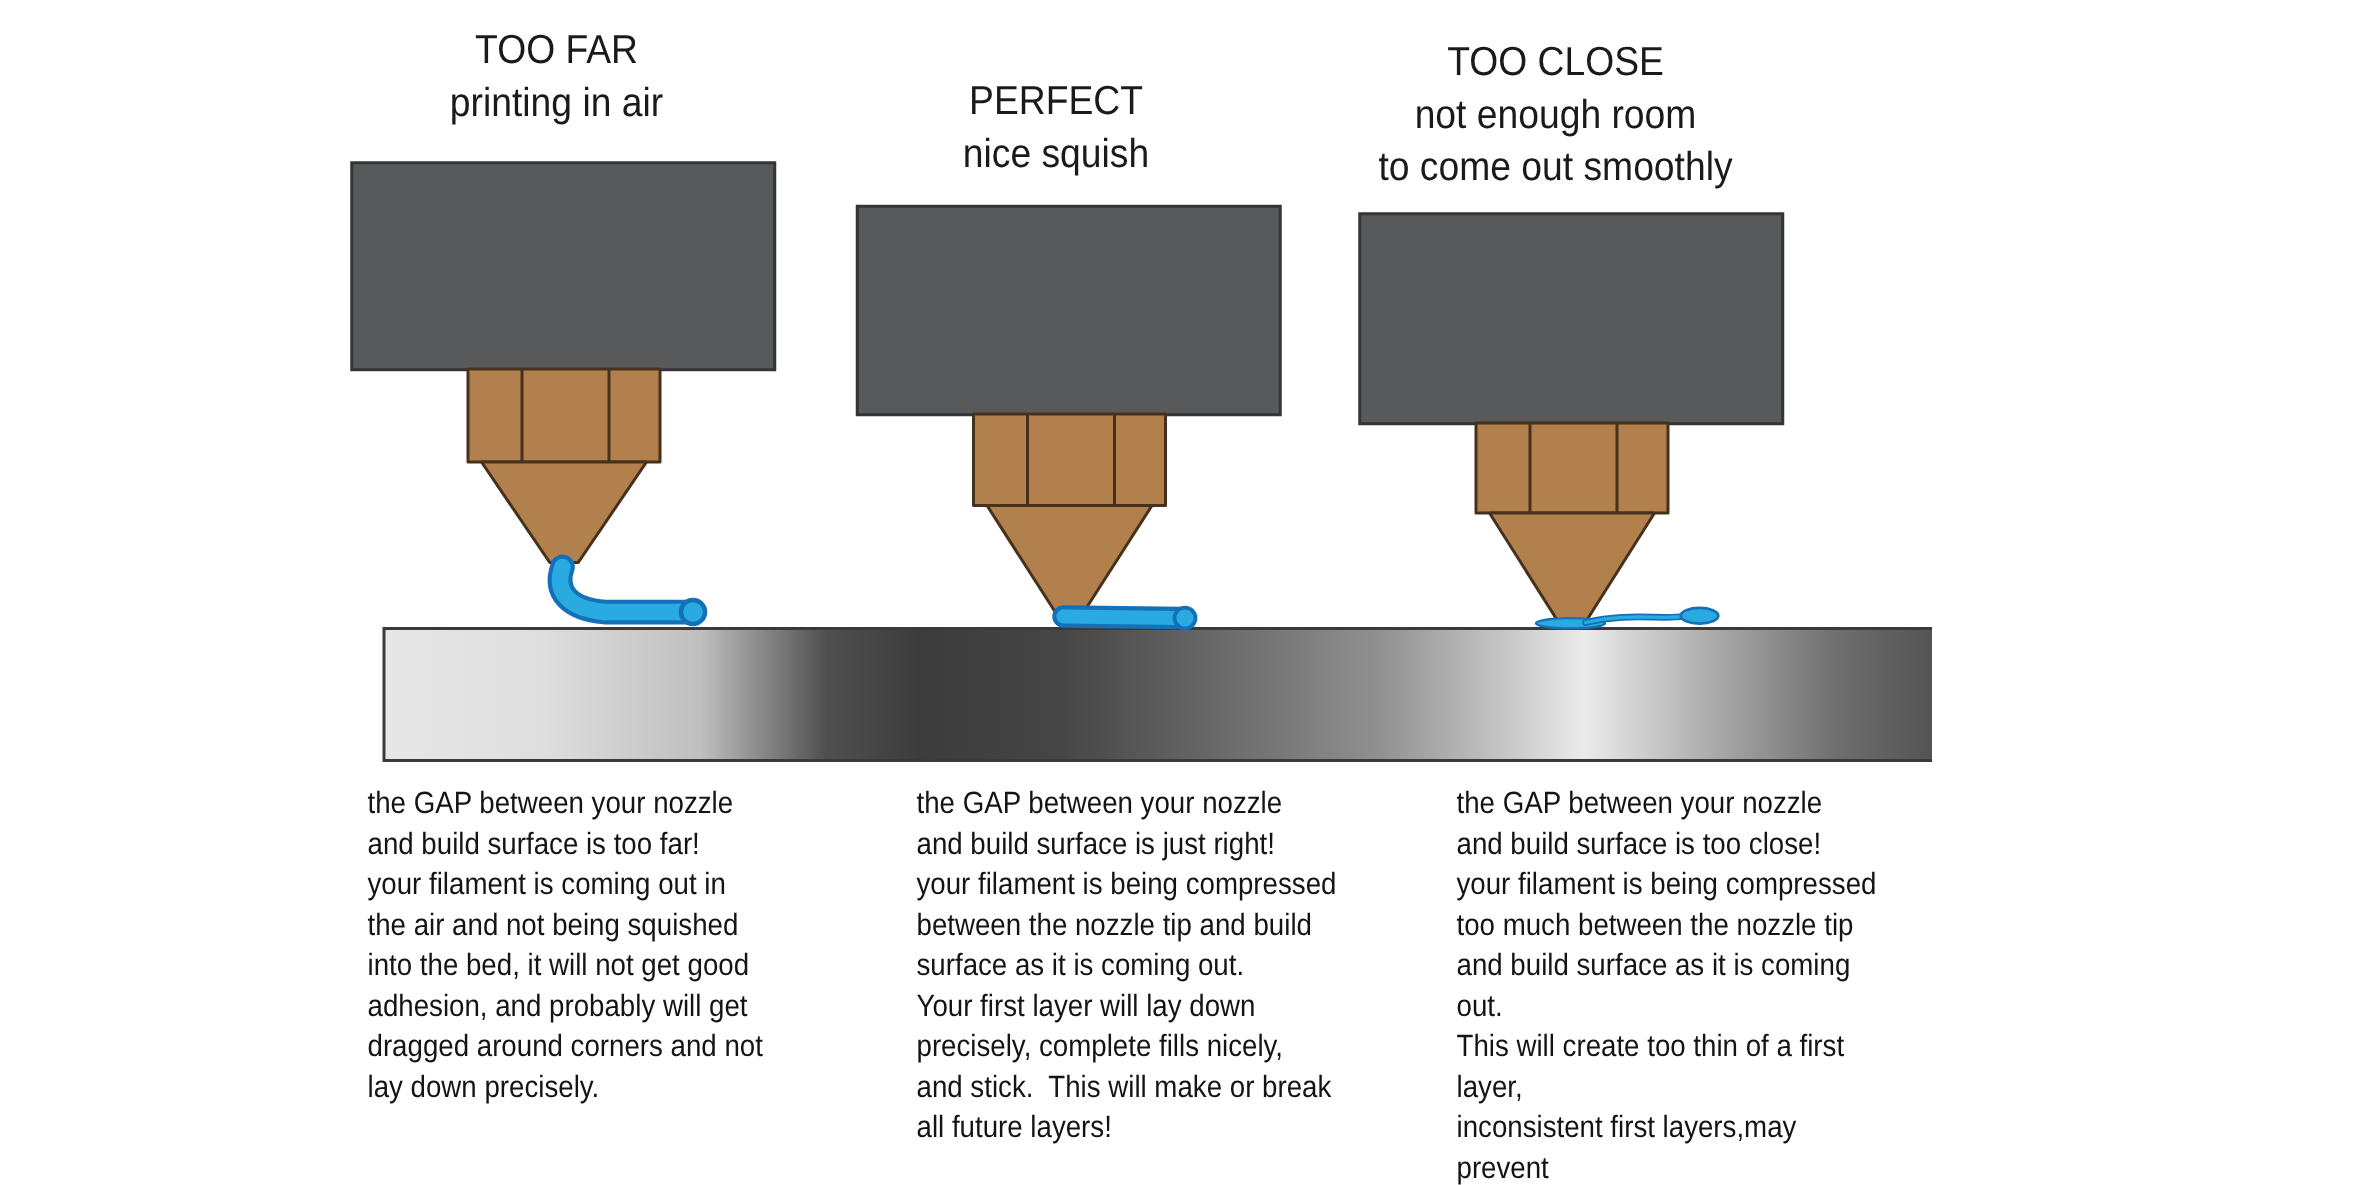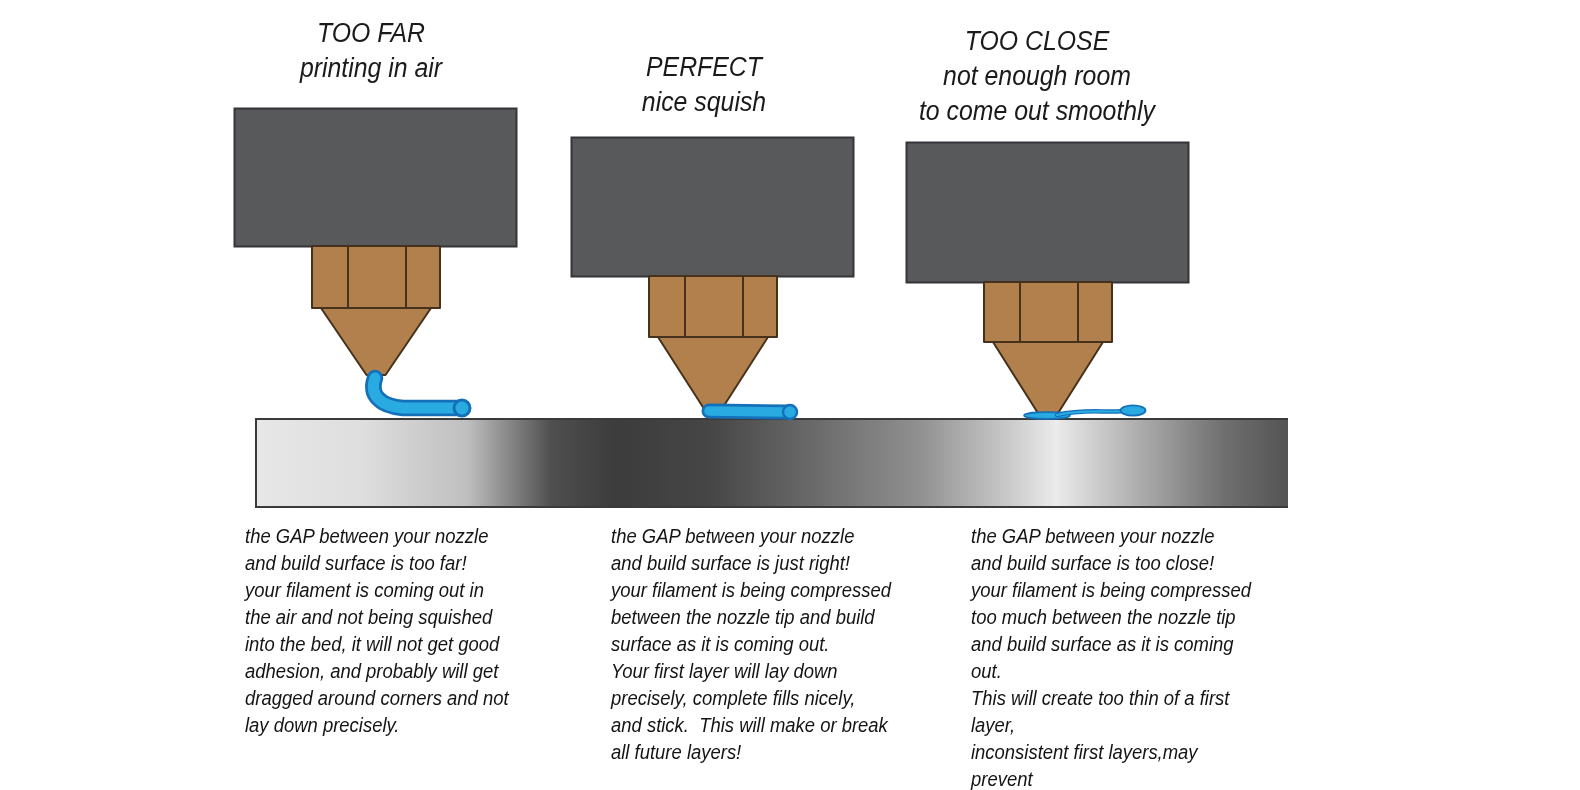--- a/index.html
+++ b/index.html
@@ -1,19 +1,18 @@
 <!DOCTYPE html>
 <html><head>
 <meta charset="utf-8">
 <style>
   html,body{margin:0;padding:0;background:#ffffff;}
   .canvas{
     position:relative;width:1288px;height:790px;background:#ffffff;overflow:hidden;
     font-family:"Liberation Sans", sans-serif;
-    font-style:italic;
   }
   .title{
     position:absolute;width:420px;text-align:center;white-space:pre-wrap;
     font-size:27px;line-height:35px;color:#1a1a1a;
     transform:scaleX(0.92);transform-origin:50% 0;
   }
   .desc{
     position:absolute;white-space:pre-wrap;
     font-size:20.5px;line-height:27px;color:#141414;
     transform:scaleX(0.9);transform-origin:0 0;

